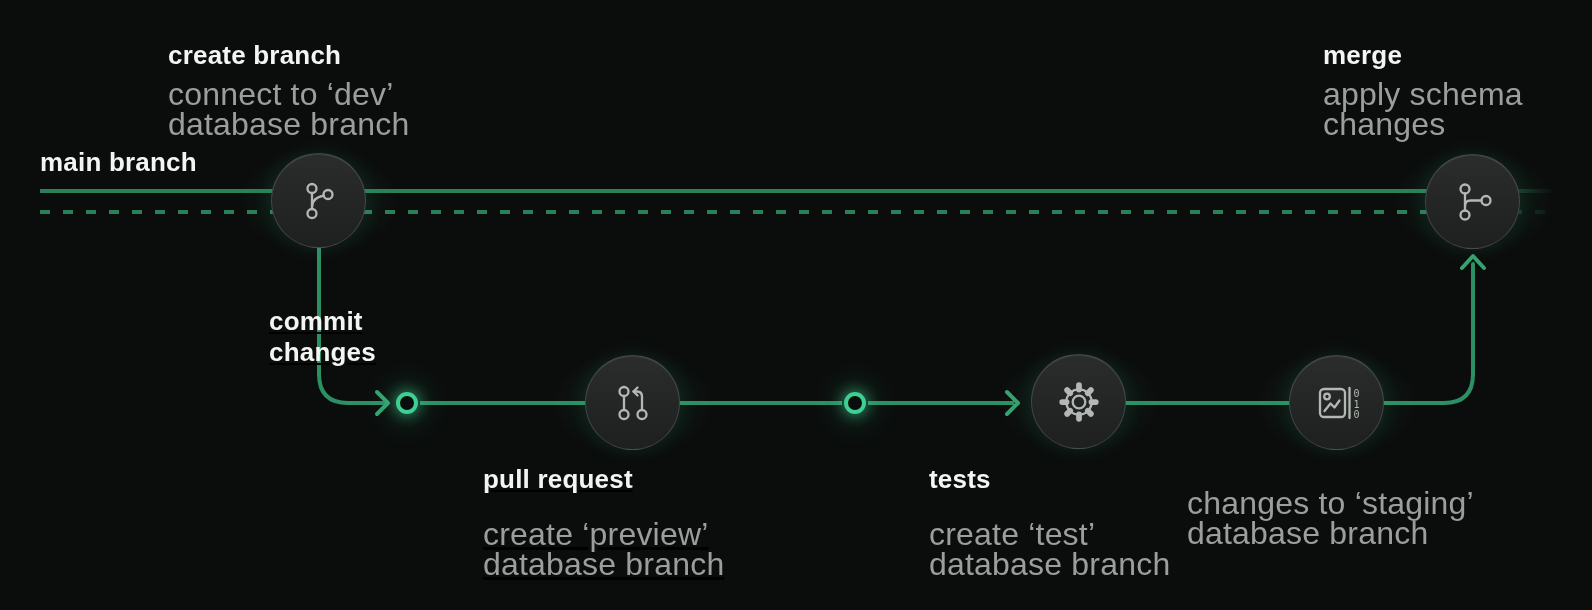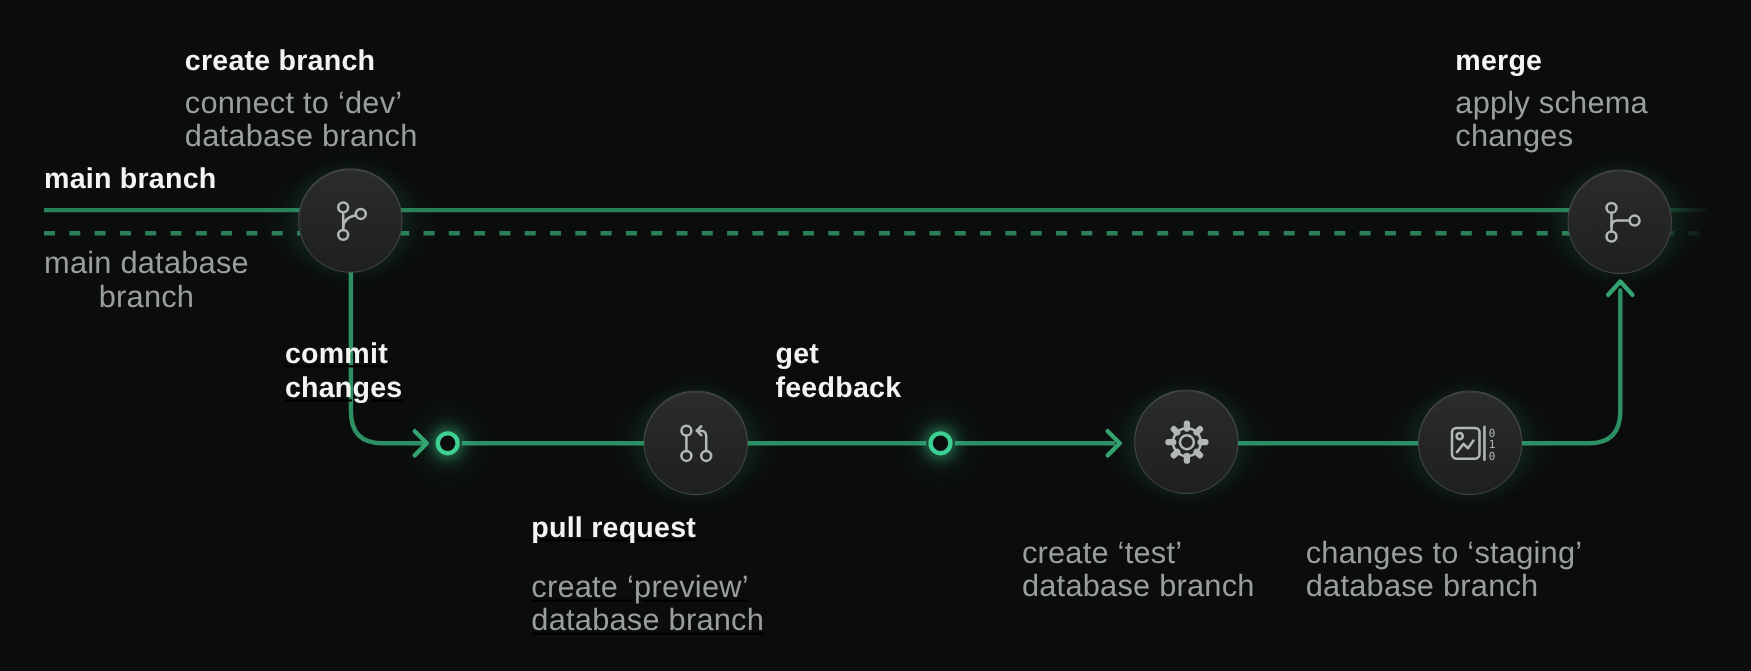--- a/index.html
+++ b/index.html
@@ -28,21 +28,21 @@
     border:4px solid #3ecf92;background:#0b0d0c;box-sizing:border-box;
     box-shadow:0 0 13px 2px rgba(62,206,146,0.55), 0 0 30px 9px rgba(62,206,146,0.18);
   }
   .label{position:absolute;text-align:left;}
   .label.leftalign{text-align:center;}
   .title{
     color:#f3f5f3;font-size:26px;line-height:31px;font-weight:600;
     white-space:pre-line;letter-spacing:0.2px;
   }
   .subtitle{
-    color:#9b9f9c;font-size:28px;line-height:30px;font-weight:400;
+    color:#9b9f9c;font-size:32px;line-height:30px;font-weight:400;
     margin-top:8px;white-space:pre-line;letter-spacing:0.2px;
   }
   .subtitle.tight{margin-top:24px;}
 </style>
 </head>
 <body>
 
 <div class="canvas">
 
   <div class="glow" style="left:239px;top:146px;width:160px;height:110px;"></div>
@@ -146,48 +146,41 @@
       <path d="M16 28 Q16 22.5 21.5 22.5 H32.5"></path>
     </svg>
   </div>
 
   <div class="ring" style="left:396px;top:392px;"></div>
   <div class="ring" style="left:844px;top:392px;"></div>
 
   <div class="label leftalign" style="left:40px;top:147px;">
     <div class="title">main branch</div>
   </div>
-  <div class="label leftalign" style="left:40px;top:223px;">
-    <div class="subtitle" style="margin-top:0;line-height:31px;">main database
-branch</div>
-  </div>
 
   <div class="label" style="left:168px;top:40px;width:300px;">
     <div class="title">create branch</div>
     <div class="subtitle">connect to ‘dev’
 database branch</div>
   </div>
 
-  <div class="label" style="left:259px;top:306px;width:300px;text-decoration:underline;">
+  <div class="label" style="left:269px;top:306px;width:300px;text-decoration:underline;">
     <div class="title">commit
 changes</div>
   </div>
 
-  <div class="label" style="left:705px;top:306px;width:300px;">
-    <div class="title">get
-feedback</div>
-  </div>
 
   <div class="label" style="left:483px;top:464px;width:300px;text-decoration:underline;">
     <div class="title">pull request</div>
     <div class="subtitle tight">create ‘preview’
 database branch</div>
   </div>
 
   <div class="label" style="left:929px;top:464px;width:300px;">
+    <div class="title">tests</div>
     <div class="subtitle tight">create ‘test’
 database branch</div>
   </div>
 
   <div class="label" style="left:1187px;top:464px;width:300px;">
     <div class="subtitle tight">changes to ‘staging’
 database branch</div>
   </div>
 
   <div class="label" style="left:1323px;top:40px;width:300px;">

